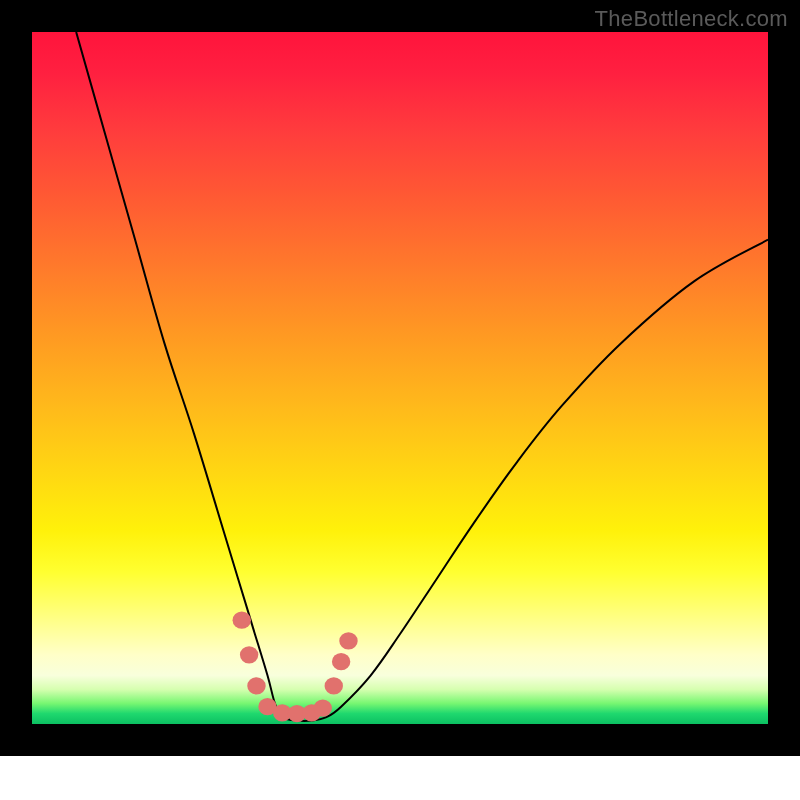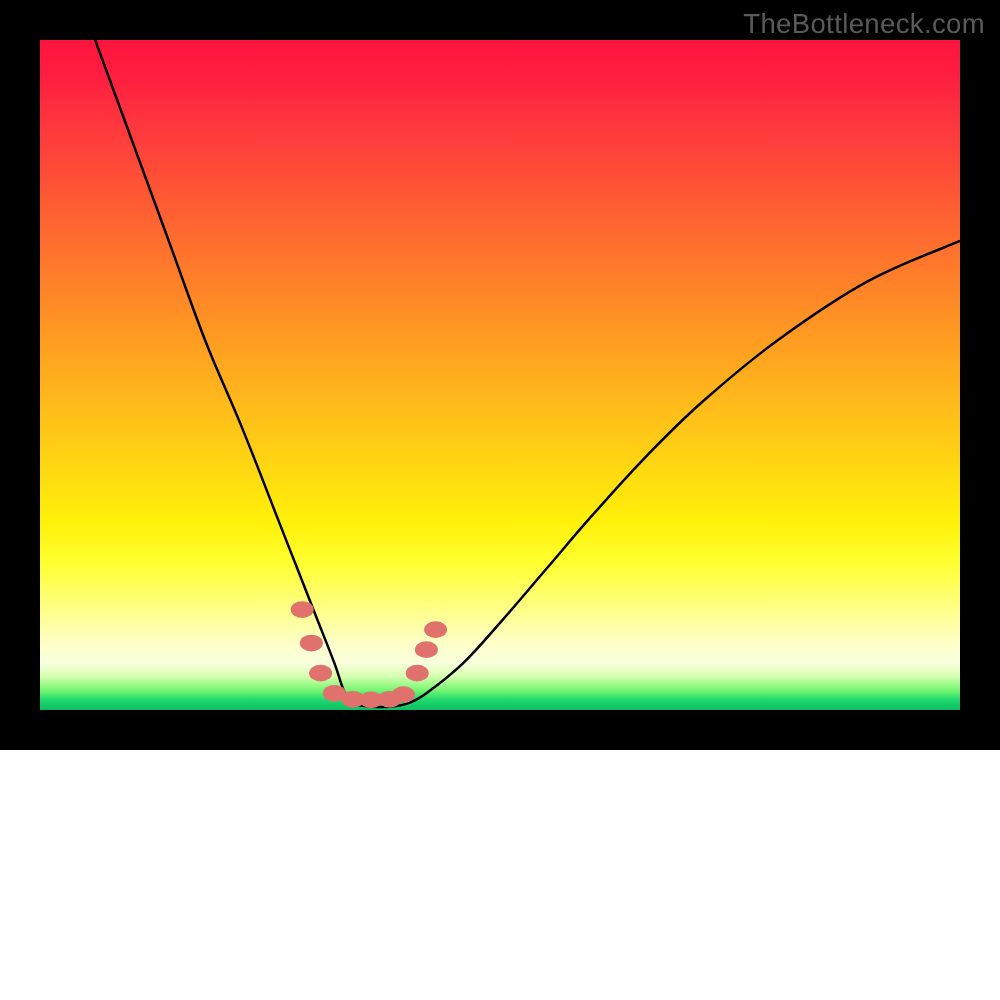--- a/index.html
+++ b/index.html
@@ -5,21 +5,21 @@
   body {
     margin: 0;
     padding: 0;
     width: 800px;
     height: 800px;
     overflow: hidden;
     font-family: Arial, sans-serif;
   }
   .outer-frame {
     width: 800px;
-    height: 600px;
+    height: 756px;
     background: #000;
     position: relative;
   }
   .attribution {
     position: absolute;
     top: 6px;
     right: 12px;
     color: #5a5a5a;
     font-size: 22px;
     font-weight: 400;

